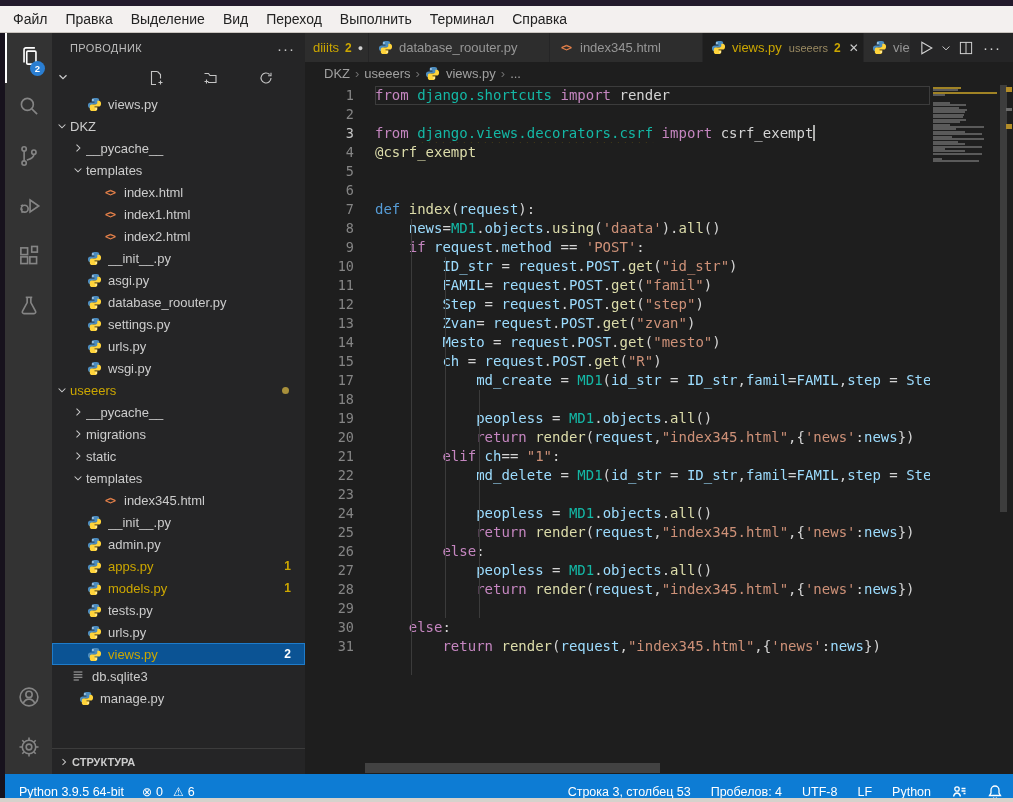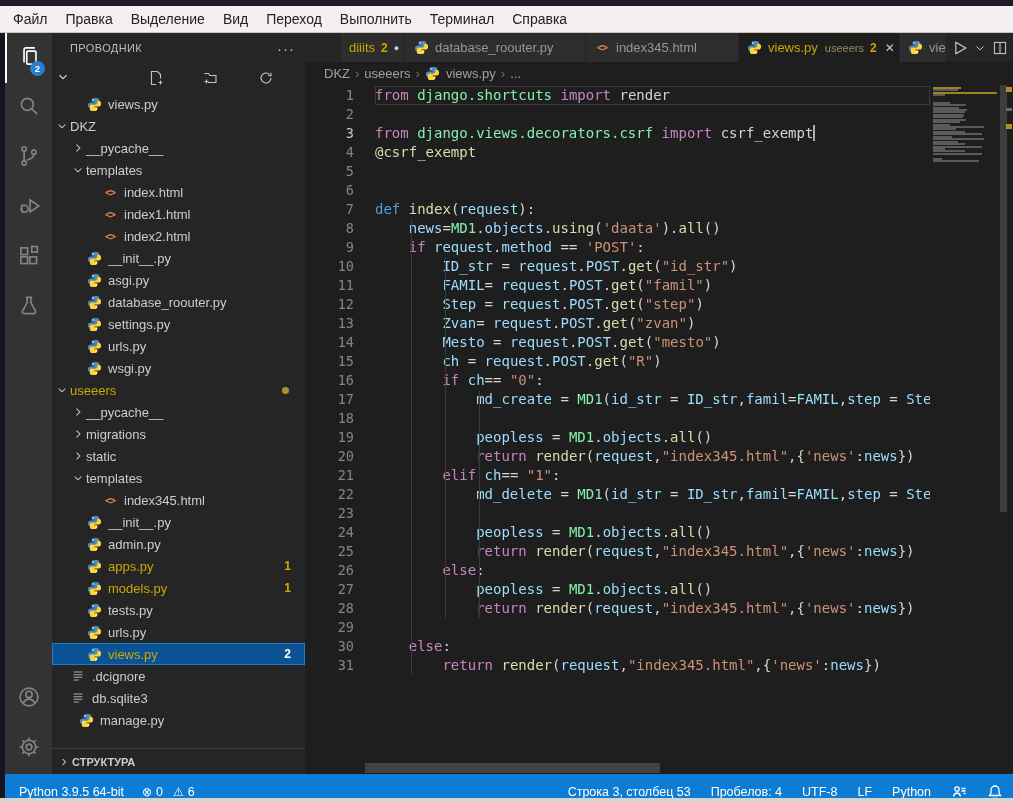--- a/index.html
+++ b/index.html
@@ -85,21 +85,21 @@
     font-family:"DejaVu Sans Mono", monospace; font-size:14px; }
   .code-scroll { position:absolute; left:0; top:2px; right:0; }
   .code-line { height:19px; display:flex; white-space:pre; }
   .gutter-num { width:70px; flex:none; text-align:right; padding-right:21px; color:#858585;
     font-size:13.5px; line-height:19px; }
   .code-line.current .gutter-num { color:#c6c6c6; }
   .line-text { width:555px; flex:none; overflow:hidden; line-height:19px; position:relative; }
   .code-line.current .line-text-outer { outline:1px solid #3c3c3c; outline-offset:-1px; }
   .line-text-outer { position:absolute; left:70px; right:83px; top:0; height:19px; pointer-events:none; }
   .tk-kw { color:#C586C0; } .tk-kb { color:#569CD6; } .tk-fn { color:#DCDCAA; }
-  .tk-cl { color:#86efac; } .tk-va { color:#9CDCFE; } .tk-st { color:#CE9178; } .tk-pl { color:#D4D4D4; }
+  .tk-cl { color:#14b8a6; } .tk-va { color:#9CDCFE; } .tk-st { color:#CE9178; } .tk-pl { color:#D4D4D4; }
   .sq { text-decoration:underline; text-decoration-style:wavy; text-decoration-color:#b89500;
     text-decoration-thickness:1px; text-underline-offset:4px; text-decoration-skip-ink:none; }
   .cursor { display:inline-block; width:2px; height:16px; background:#aeafad; vertical-align:text-bottom; }
   .indent-guide { position:absolute; width:1px; background:#3b3b3b; }
 
   .minimap { position:absolute; left:625px; top:1px; width:70px; background:#1e1e1e; padding:2px 1px 0 3px; }
   .mm-row { height:2px; margin-bottom:0.45px; background:#6f6f6f; opacity:.75; }
   .mm-row.gold { background:#a08325; opacity:1; }
   .vscroll-thumb { position:absolute; left:695px; top:1px; width:7px; height:427px; background:rgba(121,121,121,.35); }
   .ruler-mark { position:absolute; width:6px; height:5px; right:1px; background:#b28c28; }
@@ -500,30 +500,20 @@
             <span class="rbadge">2</span>
           </div>
           <div class="tree-row" style="padding-left: 2px;">
             <span class="ficon" style="margin-left: 16px;">
               <svg width="14" height="14" viewBox="0 0 16 16">
                 <g stroke="#ababab" stroke-width="1.2" fill="none">
                   <path d="M3 3.5h10M3 6.5h10M3 9.5h10M3 12.5h6"></path>
                 </g>
               </svg>
             </span>
-            <span class="flabel">.dcignore</span>
-          </div>
-          <div class="tree-row" style="padding-left: 2px;">
-            <span class="ficon" style="margin-left: 16px;">
-              <svg width="14" height="14" viewBox="0 0 16 16">
-                <g stroke="#ababab" stroke-width="1.2" fill="none">
-                  <path d="M3 3.5h10M3 6.5h10M3 9.5h10M3 12.5h6"></path>
-                </g>
-              </svg>
-            </span>
             <span class="flabel">db.sqlite3</span>
           </div>
           <div class="tree-row" style="padding-left: 10px;">
             <span class="ficon" style="margin-left: 16px;">
               <svg width="15" height="15" viewBox="0 0 16 16">
                 <path fill="#4B8BBE" d="M7.9 1C5.8 1 5 2 5 3.2V5h3v.9H3.8C2.2 5.9 1 6.7 1 8.9 1 11 2.2 12 3.5 12H5V9.8C5 8.6 6 8 7.2 8H11c1.1 0 2-.9 2-2V3.2C13 2 11.9 1 10.6 1z"></path>
                 <circle fill="#ffffff" cx="6.3" cy="3.1" r="0.8"></circle>
                 <path fill="#FFD43B" d="M8.1 15c2.1 0 2.9-1 2.9-2.2V11H8v-.9h4.2c1.6 0 2.8-.8 2.8-3 0-2.1-1.2-3.1-2.5-3.1H11v2.2C11 7.4 10 8 8.8 8H5c-1.1 0-2 .9-2 2v2.8C3 14 4.1 15 5.4 15z"></path>
                 <circle fill="#ffffff" cx="9.7" cy="12.9" r="0.8"></circle>
               </svg>
@@ -536,21 +526,21 @@
           <svg width="12" height="12" viewBox="0 0 16 16">
               <path d="M6 4l4 4-4 4"></path>
             </svg>
         </span>
         <span>СТРУКТУРА</span>
       </div>
     </div>
 
     <div class="editor-col">
       <div class="tabbar" id="tabbar">
-          <div class="tab" style="width: 63px; margin-left: 36px;">
+          <div class="tab" style="width: 63px;">
             <span class="tlabel warn">diiits</span>
             <span class="tbadge">2</span>
             <span class="tdot">●</span>
           </div>
           <div class="tab" style="width: 180px;">
             <span class="ticon">
               <svg width="15" height="15" viewBox="0 0 16 16">
                 <path fill="#4B8BBE" d="M7.9 1C5.8 1 5 2 5 3.2V5h3v.9H3.8C2.2 5.9 1 6.7 1 8.9 1 11 2.2 12 3.5 12H5V9.8C5 8.6 6 8 7.2 8H11c1.1 0 2-.9 2-2V3.2C13 2 11.9 1 10.6 1z"></path>
                 <circle fill="#ffffff" cx="6.3" cy="3.1" r="0.8"></circle>
                 <path fill="#FFD43B" d="M8.1 15c2.1 0 2.9-1 2.9-2.2V11H8v-.9h4.2c1.6 0 2.8-.8 2.8-3 0-2.1-1.2-3.1-2.5-3.1H11v2.2C11 7.4 10 8 8.8 8H5c-1.1 0-2 .9-2 2v2.8C3 14 4.1 15 5.4 15z"></path>
@@ -639,21 +629,20 @@
             <div class="code-line"><span class="gutter-num">6</span><span class="line-text"></span></div>
             <div class="code-line"><span class="gutter-num">7</span><span class="line-text"><span class="tk-kb">def</span><span class="tk-pl"> </span><span class="tk-fn">index</span><span class="tk-pl">(</span><span class="tk-va">request</span><span class="tk-pl">):</span></span></div>
             <div class="code-line"><span class="gutter-num">8</span><span class="line-text"><span class="tk-pl">    </span><span class="tk-va">news</span><span class="tk-pl">=</span><span class="tk-cl">MD1</span><span class="tk-pl">.</span><span class="tk-va">objects</span><span class="tk-pl">.</span><span class="tk-fn">using</span><span class="tk-pl">(</span><span class="tk-st">'daata'</span><span class="tk-pl">).</span><span class="tk-fn">all</span><span class="tk-pl">()</span></span></div>
             <div class="code-line"><span class="gutter-num">9</span><span class="line-text"><span class="tk-pl">    </span><span class="tk-kw">if</span><span class="tk-pl"> </span><span class="tk-va">request</span><span class="tk-pl">.</span><span class="tk-va">method</span><span class="tk-pl"> == </span><span class="tk-st">'POST'</span><span class="tk-pl">:</span></span></div>
             <div class="code-line"><span class="gutter-num">10</span><span class="line-text"><span class="tk-pl">        </span><span class="tk-va">ID_str</span><span class="tk-pl"> = </span><span class="tk-va">request</span><span class="tk-pl">.</span><span class="tk-va">POST</span><span class="tk-pl">.</span><span class="tk-fn">get</span><span class="tk-pl">(</span><span class="tk-st">"id_str"</span><span class="tk-pl">)</span></span></div>
             <div class="code-line"><span class="gutter-num">11</span><span class="line-text"><span class="tk-pl">        </span><span class="tk-va">FAMIL</span><span class="tk-pl">= </span><span class="tk-va">request</span><span class="tk-pl">.</span><span class="tk-va">POST</span><span class="tk-pl">.</span><span class="tk-fn">get</span><span class="tk-pl">(</span><span class="tk-st">"famil"</span><span class="tk-pl">)</span></span></div>
             <div class="code-line"><span class="gutter-num">12</span><span class="line-text"><span class="tk-pl">        </span><span class="tk-va">Step</span><span class="tk-pl"> = </span><span class="tk-va">request</span><span class="tk-pl">.</span><span class="tk-va">POST</span><span class="tk-pl">.</span><span class="tk-fn">get</span><span class="tk-pl">(</span><span class="tk-st">"step"</span><span class="tk-pl">)</span></span></div>
             <div class="code-line"><span class="gutter-num">13</span><span class="line-text"><span class="tk-pl">        </span><span class="tk-va">Zvan</span><span class="tk-pl">= </span><span class="tk-va">request</span><span class="tk-pl">.</span><span class="tk-va">POST</span><span class="tk-pl">.</span><span class="tk-fn">get</span><span class="tk-pl">(</span><span class="tk-st">"zvan"</span><span class="tk-pl">)</span></span></div>
             <div class="code-line"><span class="gutter-num">14</span><span class="line-text"><span class="tk-pl">        </span><span class="tk-va">Mesto</span><span class="tk-pl"> = </span><span class="tk-va">request</span><span class="tk-pl">.</span><span class="tk-va">POST</span><span class="tk-pl">.</span><span class="tk-fn">get</span><span class="tk-pl">(</span><span class="tk-st">"mesto"</span><span class="tk-pl">)</span></span></div>
             <div class="code-line"><span class="gutter-num">15</span><span class="line-text"><span class="tk-pl">        </span><span class="tk-va">ch</span><span class="tk-pl"> = </span><span class="tk-va">request</span><span class="tk-pl">.</span><span class="tk-va">POST</span><span class="tk-pl">.</span><span class="tk-fn">get</span><span class="tk-pl">(</span><span class="tk-st">"R"</span><span class="tk-pl">)</span></span></div>
-            <div class="code-line"><span class="gutter-num">16</span><span class="line-text"><span class="tk-pl">        </span><span class="tk-kw">if</span><span class="tk-pl"> </span><span class="tk-va">ch</span><span class="tk-pl">== </span><span class="tk-st">"0"</span><span class="tk-pl">:</span></span></div>
             <div class="code-line"><span class="gutter-num">17</span><span class="line-text"><span class="tk-pl">            </span><span class="tk-va">md_create</span><span class="tk-pl"> = </span><span class="tk-cl">MD1</span><span class="tk-pl">(</span><span class="tk-va">id_str</span><span class="tk-pl"> = </span><span class="tk-va">ID_str</span><span class="tk-pl">,</span><span class="tk-va">famil</span><span class="tk-pl">=</span><span class="tk-va">FAMIL</span><span class="tk-pl">,</span><span class="tk-va">step</span><span class="tk-pl"> = </span><span class="tk-va">Ste</span></span></div>
             <div class="code-line"><span class="gutter-num">18</span></div>
             <div class="code-line"><span class="gutter-num">19</span><span class="line-text"><span class="tk-pl">            </span><span class="tk-va">peopless</span><span class="tk-pl"> = </span><span class="tk-cl">MD1</span><span class="tk-pl">.</span><span class="tk-va">objects</span><span class="tk-pl">.</span><span class="tk-fn">all</span><span class="tk-pl">()</span></span></div>
             <div class="code-line"><span class="gutter-num">20</span><span class="line-text"><span class="tk-pl">            </span><span class="tk-kw">return</span><span class="tk-pl"> </span><span class="tk-fn">render</span><span class="tk-pl">(</span><span class="tk-va">request</span><span class="tk-pl">,</span><span class="tk-st">"index345.html"</span><span class="tk-pl">,{</span><span class="tk-st">'news'</span><span class="tk-pl">:</span><span class="tk-va">news</span><span class="tk-pl">})</span></span></div>
             <div class="code-line"><span class="gutter-num">21</span><span class="line-text"><span class="tk-pl">        </span><span class="tk-kw">elif</span><span class="tk-pl"> </span><span class="tk-va">ch</span><span class="tk-pl">== </span><span class="tk-st">"1"</span><span class="tk-pl">:</span></span></div>
             <div class="code-line"><span class="gutter-num">22</span><span class="line-text"><span class="tk-pl">            </span><span class="tk-va">md_delete</span><span class="tk-pl"> = </span><span class="tk-cl">MD1</span><span class="tk-pl">(</span><span class="tk-va">id_str</span><span class="tk-pl"> = </span><span class="tk-va">ID_str</span><span class="tk-pl">,</span><span class="tk-va">famil</span><span class="tk-pl">=</span><span class="tk-va">FAMIL</span><span class="tk-pl">,</span><span class="tk-va">step</span><span class="tk-pl"> = </span><span class="tk-va">Ste</span></span></div>
             <div class="code-line"><span class="gutter-num">23</span></div>
             <div class="code-line"><span class="gutter-num">24</span><span class="line-text"><span class="tk-pl">            </span><span class="tk-va">peopless</span><span class="tk-pl"> = </span><span class="tk-cl">MD1</span><span class="tk-pl">.</span><span class="tk-va">objects</span><span class="tk-pl">.</span><span class="tk-fn">all</span><span class="tk-pl">()</span></span></div>
             <div class="code-line"><span class="gutter-num">25</span><span class="line-text"><span class="tk-pl">            </span><span class="tk-kw">return</span><span class="tk-pl"> </span><span class="tk-fn">render</span><span class="tk-pl">(</span><span class="tk-va">request</span><span class="tk-pl">,</span><span class="tk-st">"index345.html"</span><span class="tk-pl">,{</span><span class="tk-st">'news'</span><span class="tk-pl">:</span><span class="tk-va">news</span><span class="tk-pl">})</span></span></div>
             <div class="code-line"><span class="gutter-num">26</span><span class="line-text"><span class="tk-pl">        </span><span class="tk-kw">else</span><span class="tk-pl">:</span></span></div>

